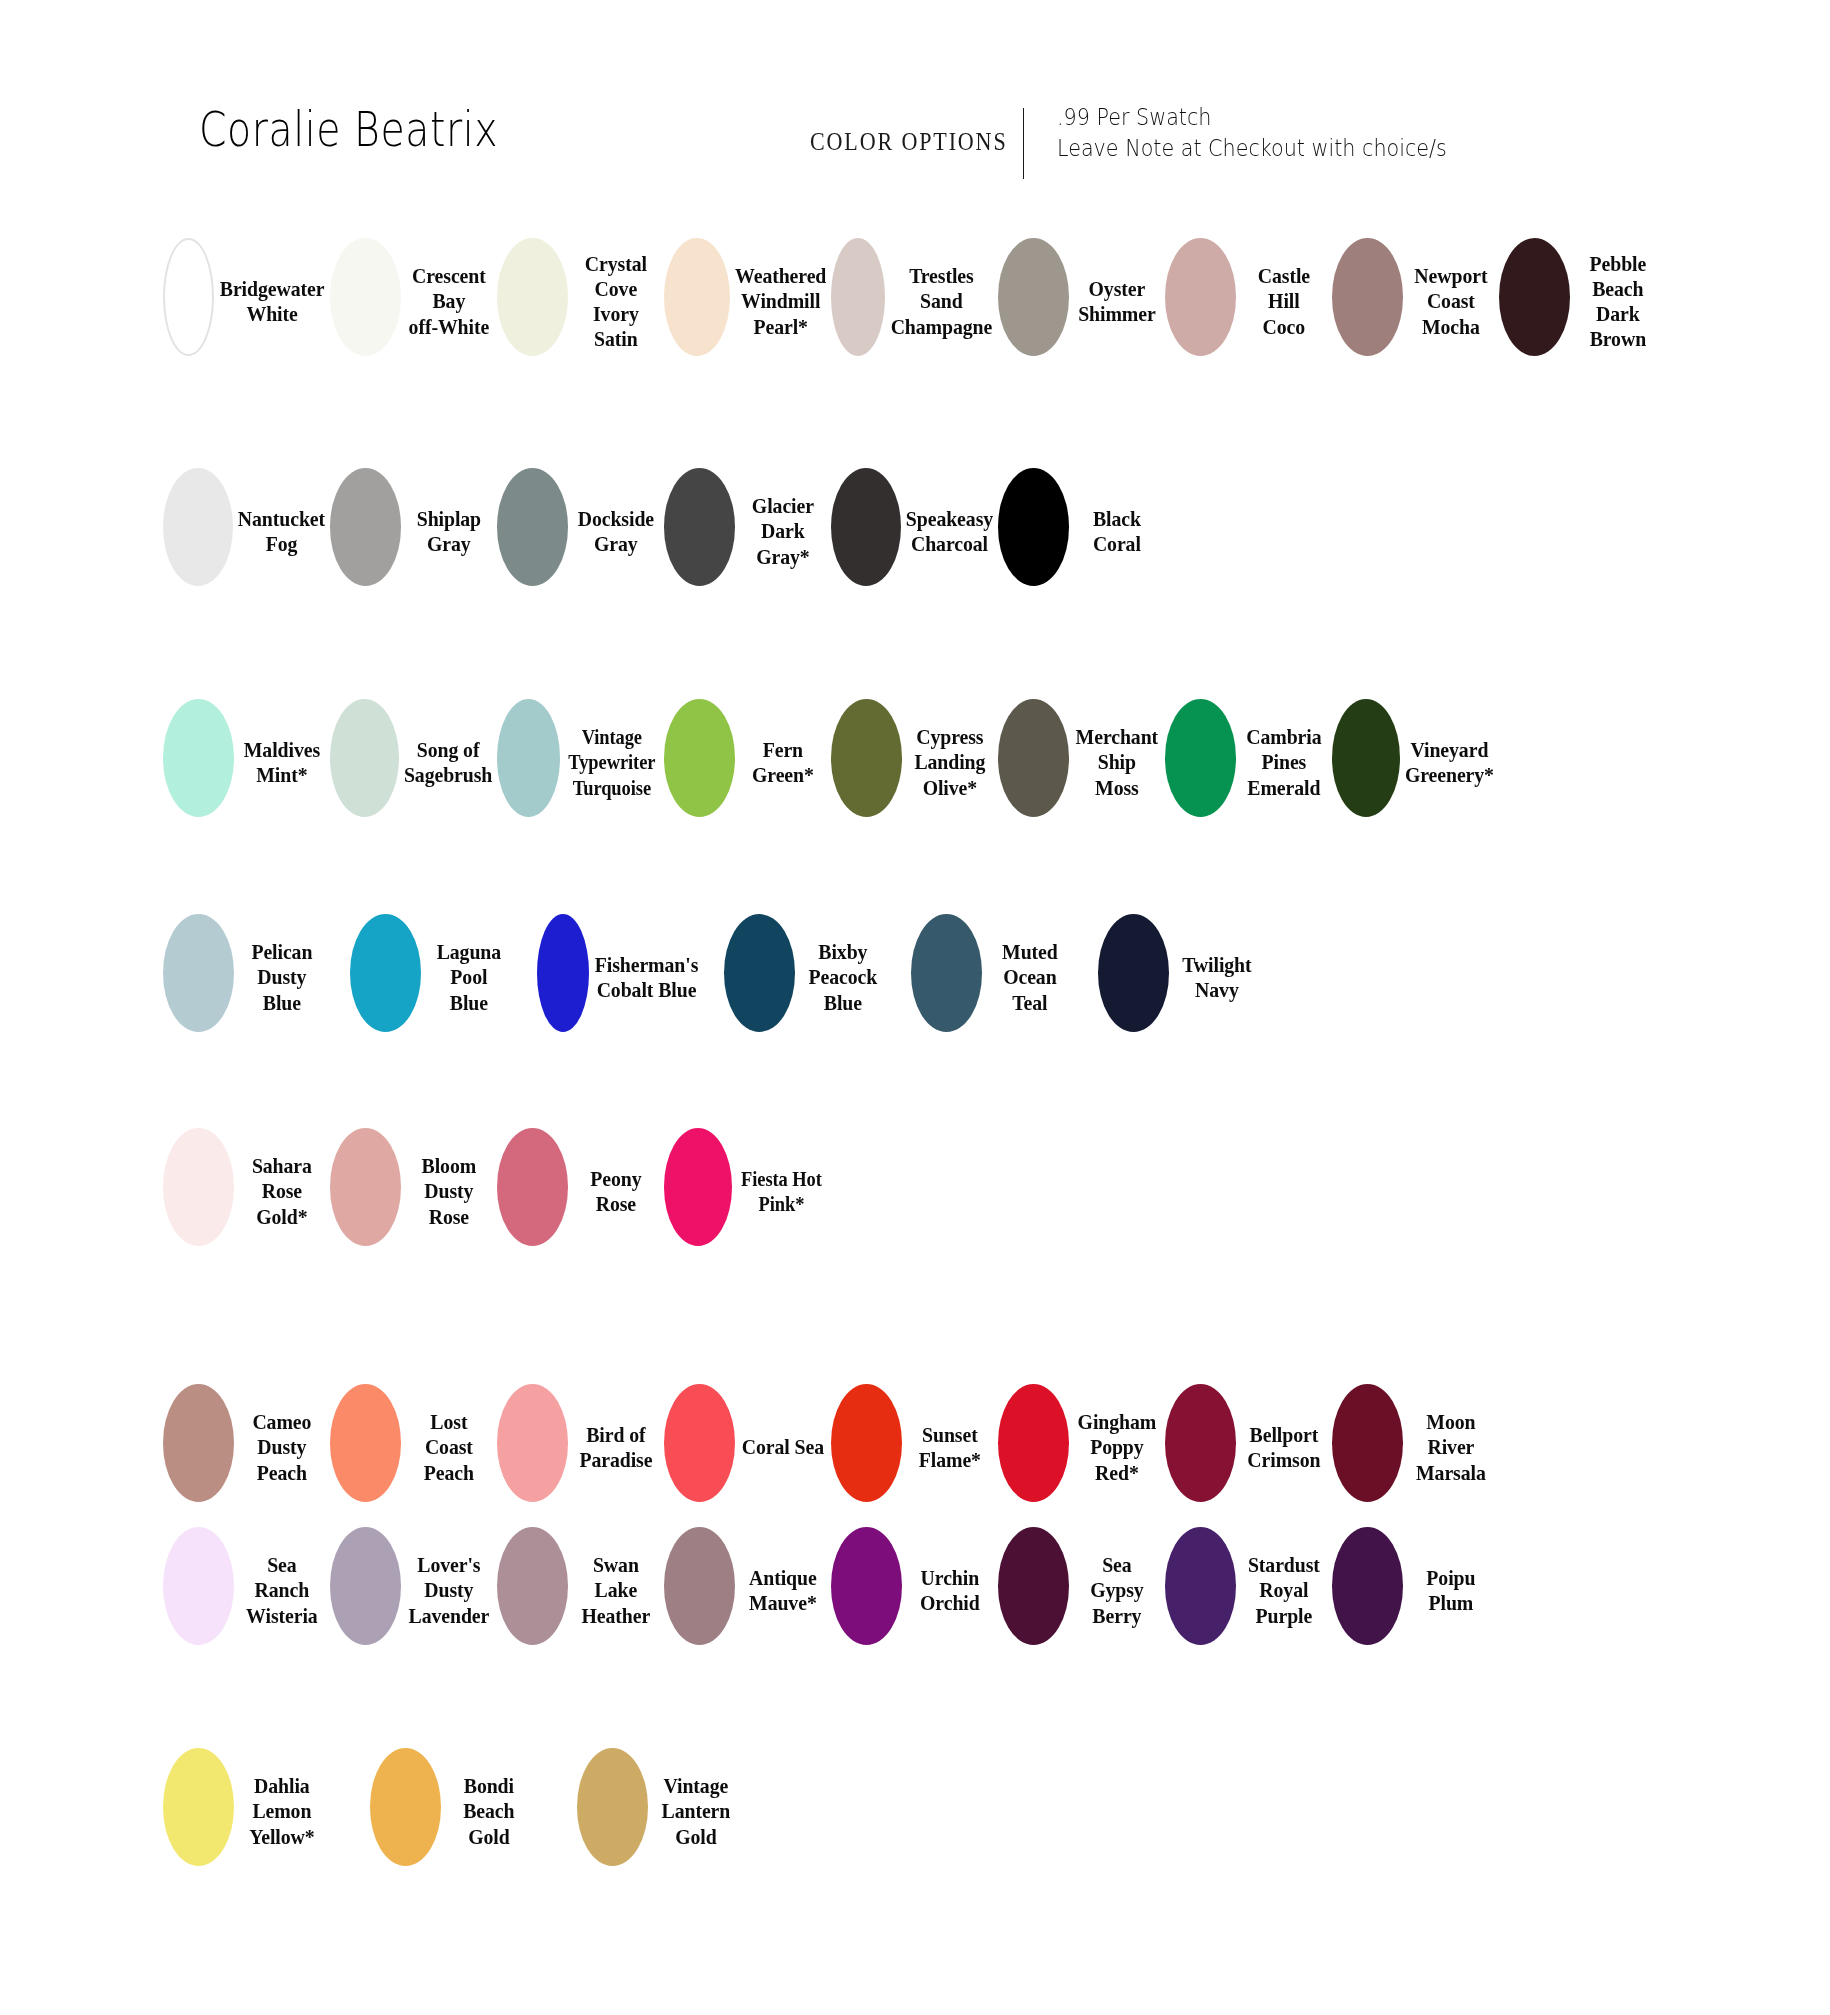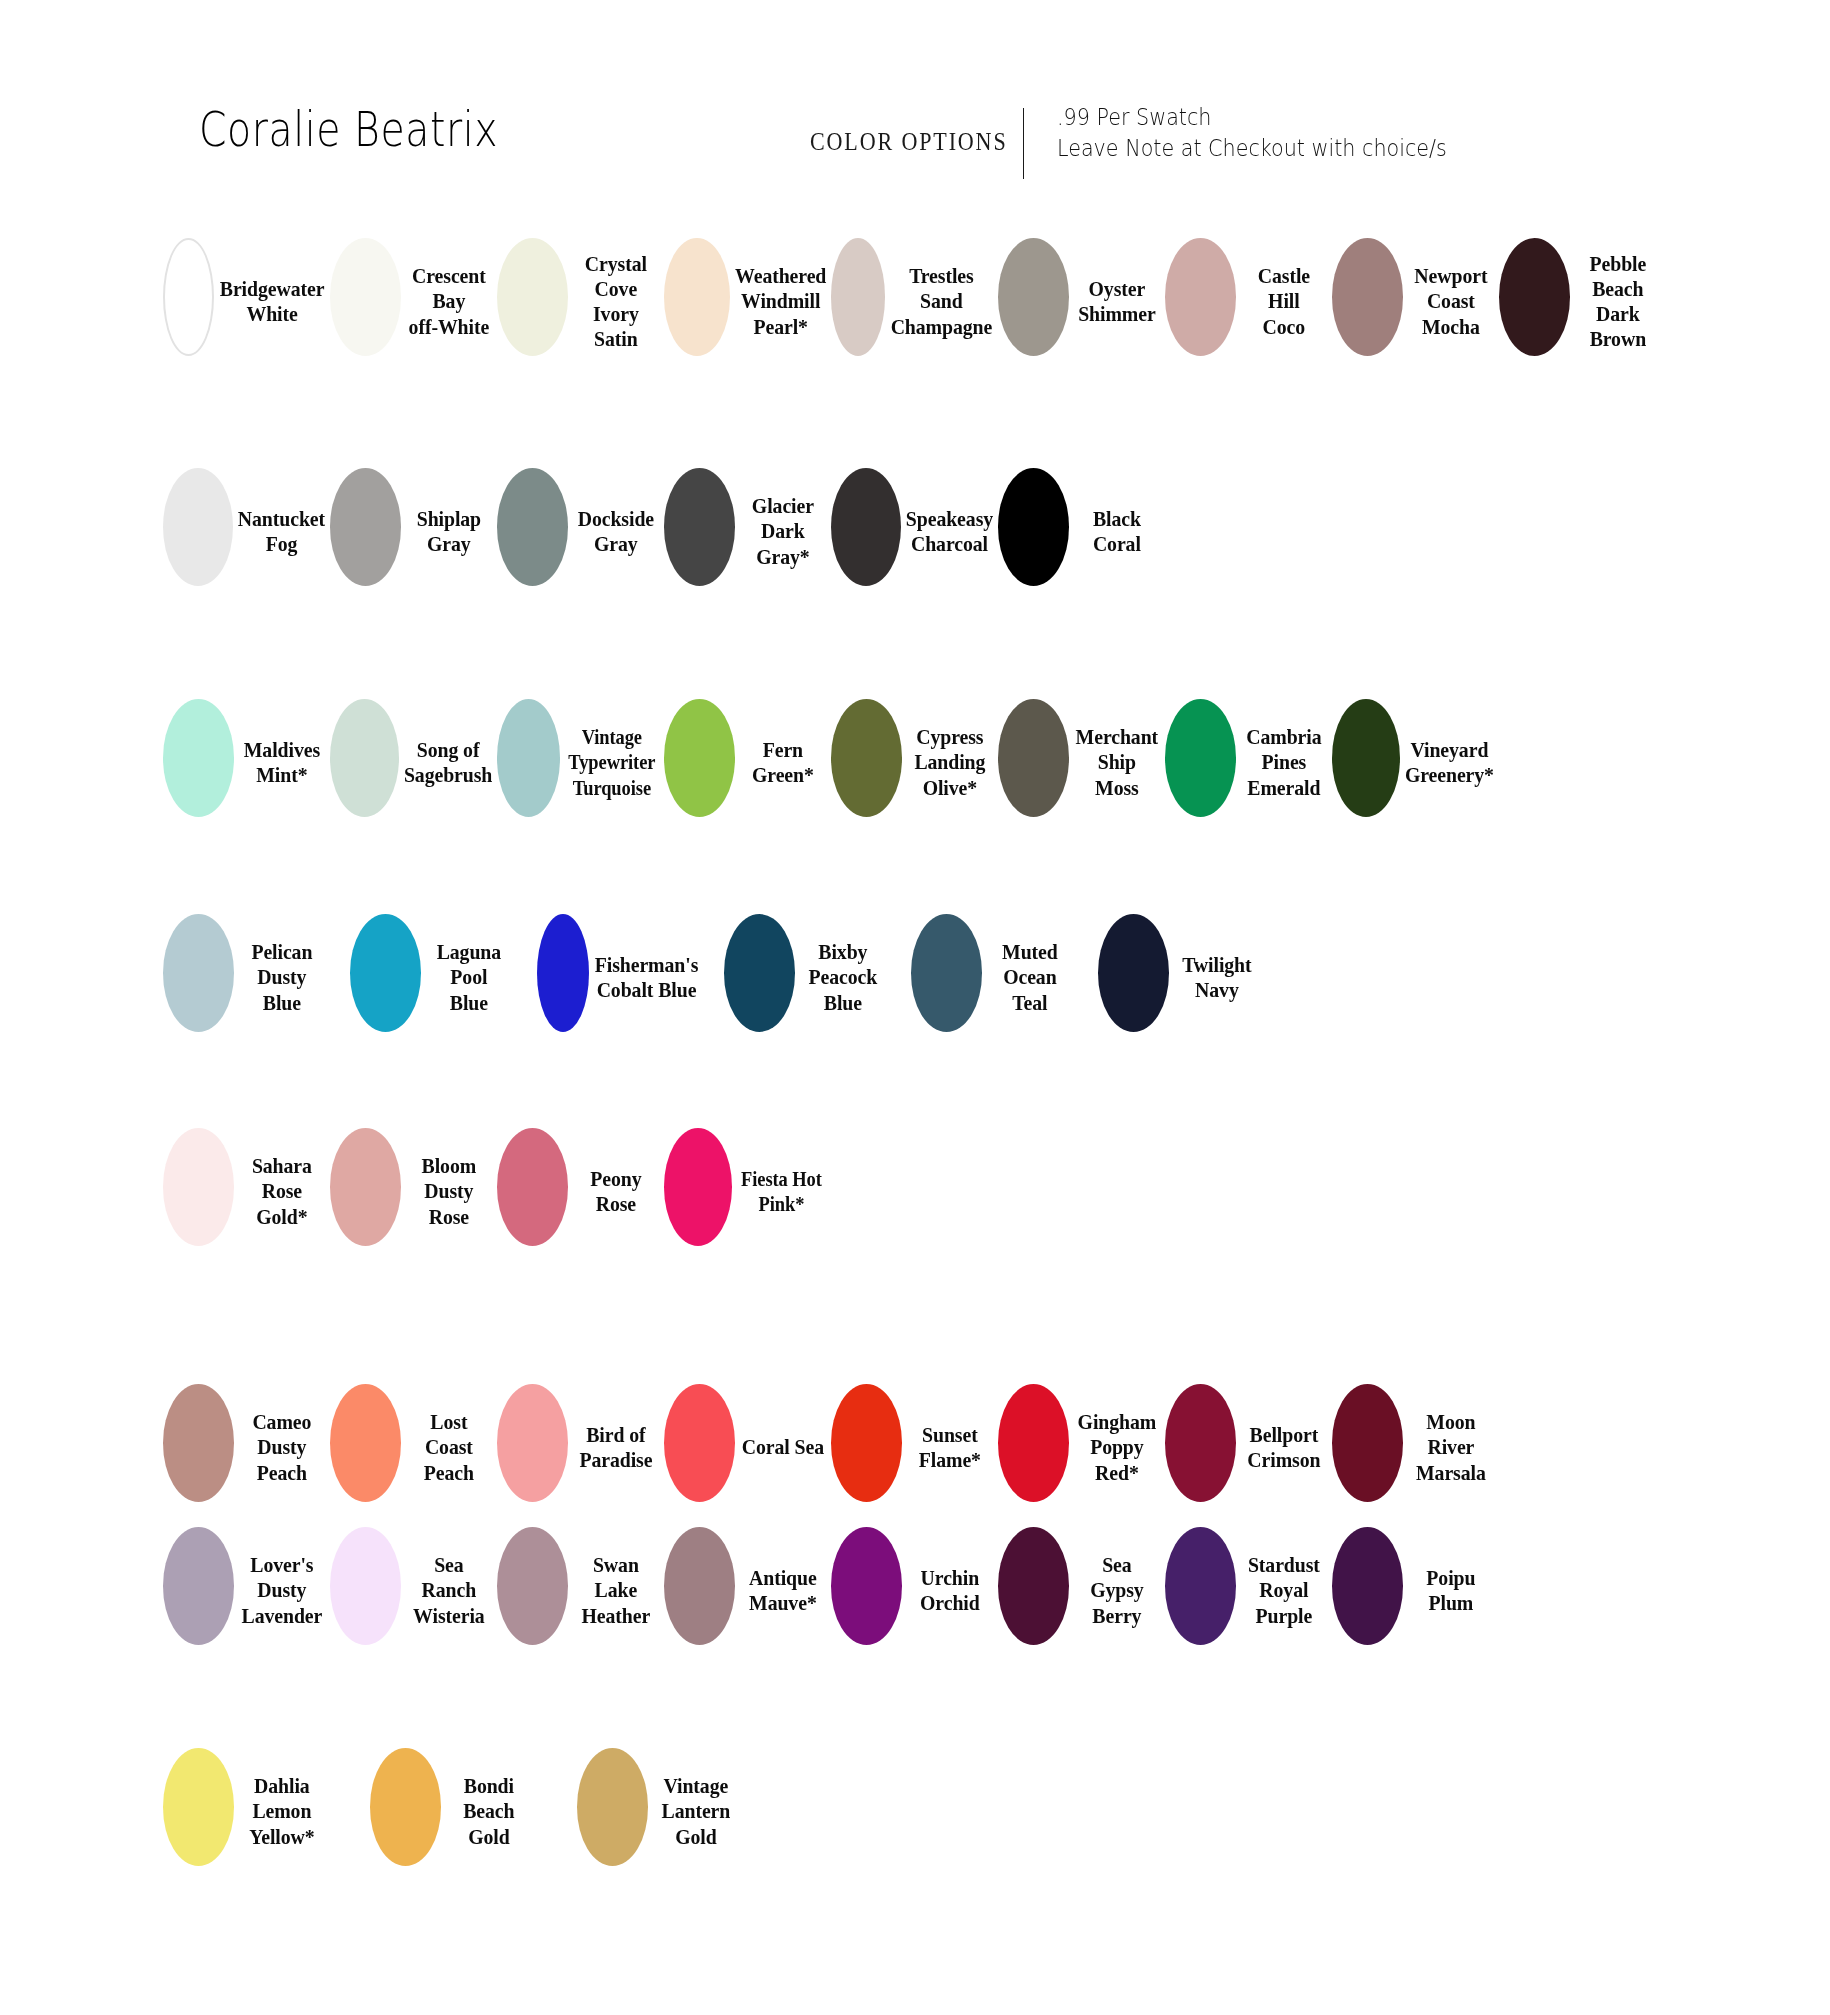--- a/index.html
+++ b/index.html
@@ -339,30 +339,30 @@
 Crimson</div>
       </div>
       <div class="cell">
         <div class="swatch" style="background: rgb(106, 15, 37);"></div>
         <div class="label">Moon River
 Marsala</div>
       </div>
     </div>
     <div class="row" style="position: absolute; left: 0px; top: 1289px;">
       <div class="cell">
+        <div class="swatch" style="background: rgb(246, 226, 251);"></div>
+        <div class="label">Sea Ranch
+Wisteria</div>
+      </div>
+      <div class="cell">
         <div class="swatch" style="background: rgb(172, 160, 180);"></div>
         <div class="label">Lover's Dusty
 Lavender</div>
       </div>
       <div class="cell">
-        <div class="swatch" style="background: rgb(246, 226, 251);"></div>
-        <div class="label">Sea Ranch
-Wisteria</div>
-      </div>
-      <div class="cell">
         <div class="swatch" style="background: rgb(173, 143, 152);"></div>
         <div class="label">Swan Lake
 Heather</div>
       </div>
       <div class="cell">
         <div class="swatch" style="background: rgb(158, 127, 131);"></div>
         <div class="label">Antique
 Mauve*</div>
       </div>
       <div class="cell">

